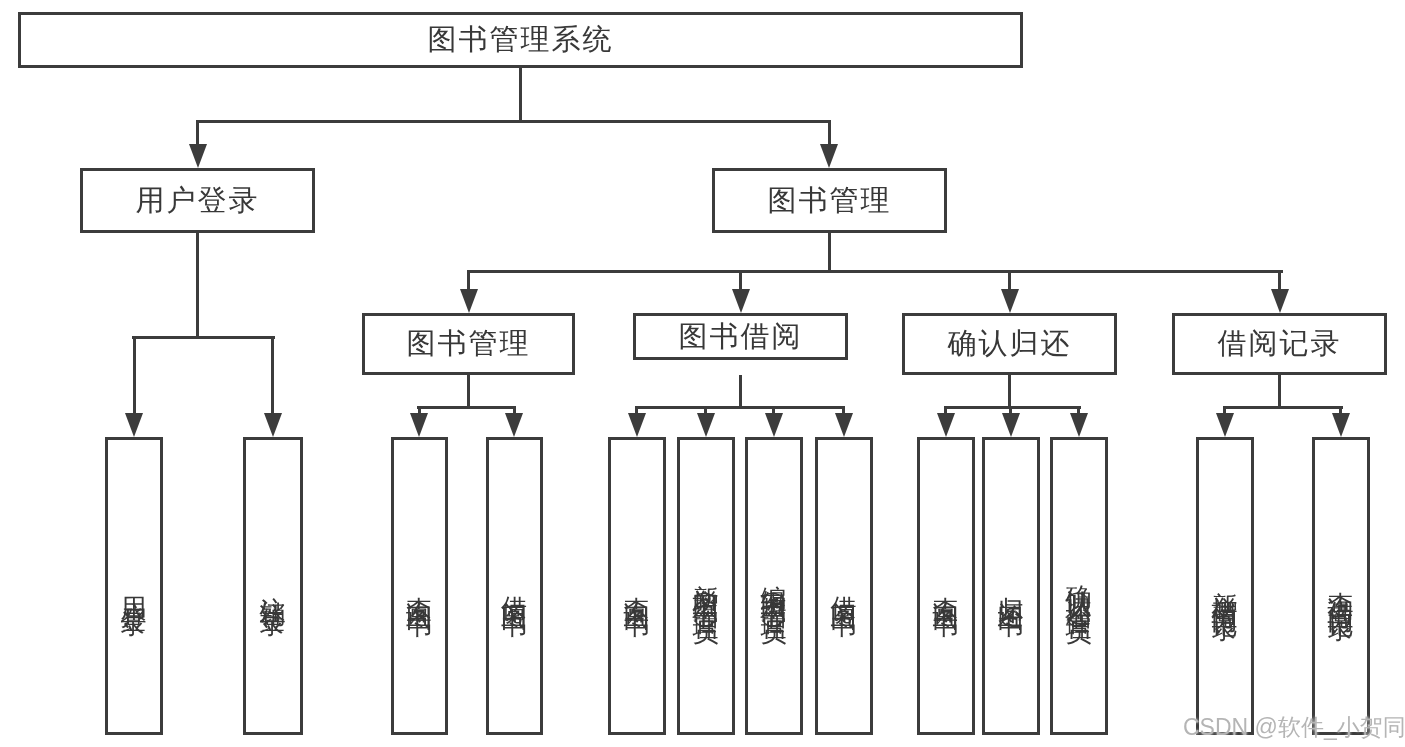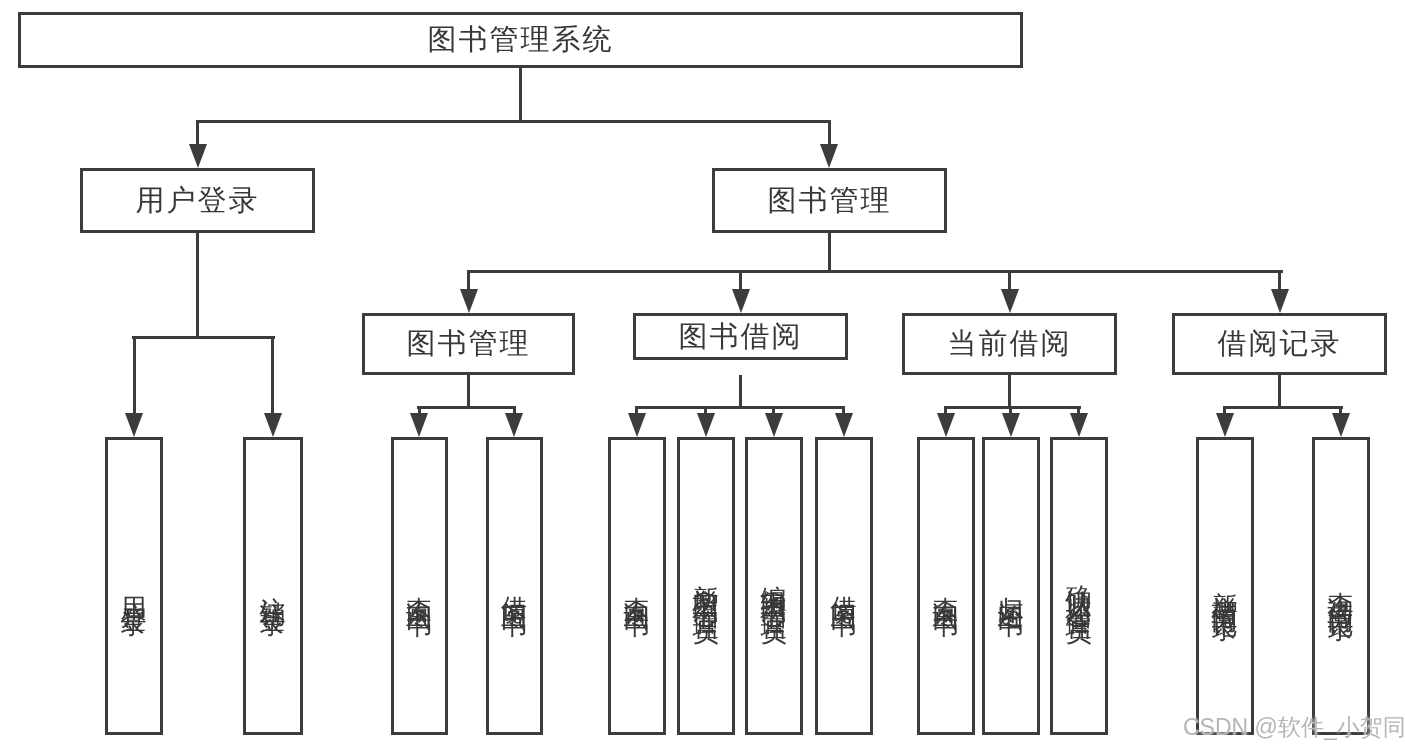--- a/index.html
+++ b/index.html
@@ -110,21 +110,21 @@
 
   <div class="box hnode" style="left:362px; top:313px; width:213px; height:62px;">
     <span>图书管理</span>
   </div>
 
   <div class="box hnode" style="left:633px; top:313px; width:215px; height:47px;">
     <span>图书借阅</span>
   </div>
 
   <div class="box hnode" style="left:902px; top:313px; width:215px; height:62px;">
-    <span>当前借阅</span>
+    <span>确认归还</span>
   </div>
 
   <div class="box hnode" style="left:1172px; top:313px; width:215px; height:62px;justify-content:center;">
     <span>借阅记录</span>
   </div>
 
   <div class="box leaf" style="left:105px; top:437px; width:58px; height:298px;">
     <span>用户登录</span>
   </div>
   <div class="box leaf" style="left:243px; top:437px; width:60px; height:298px;">

